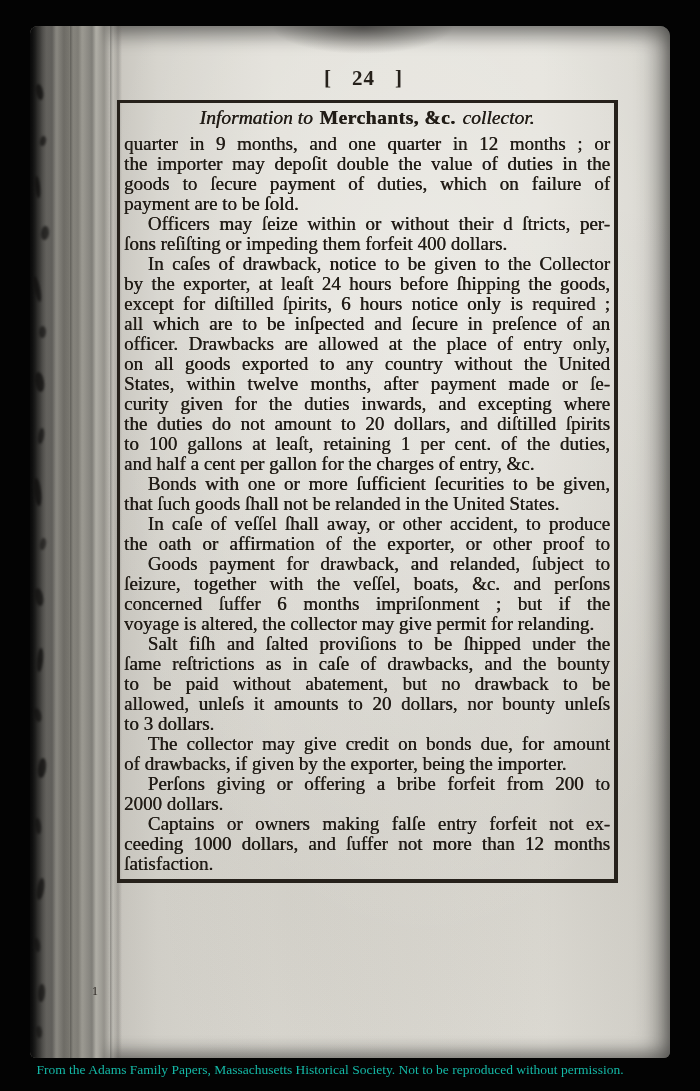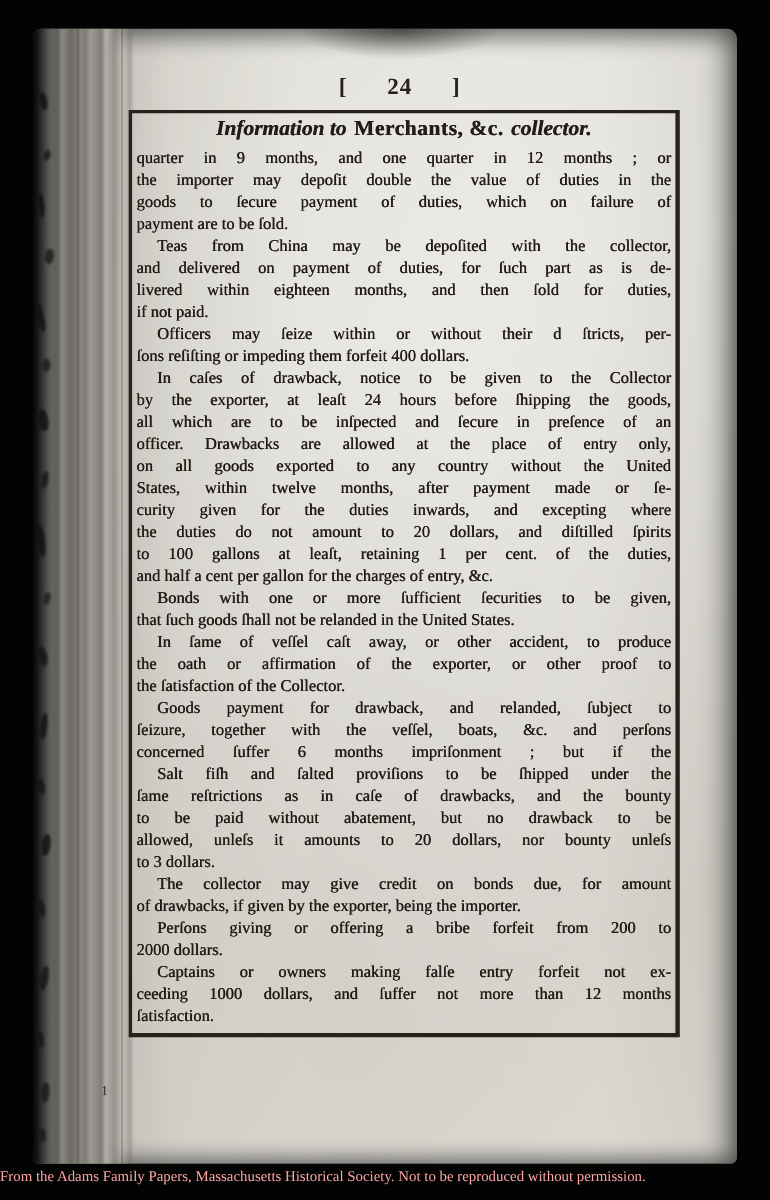--- a/index.html
+++ b/index.html
@@ -37,45 +37,45 @@
   .textbox{
     position:absolute;left:87px;top:74px;width:486px;
     border:3px solid #26211b;border-right-width:4px;border-bottom-width:4px;
     padding:0 4px 5px 4px;
     color:#211c16;
   }
   .pagenum{
     position:absolute;left:87px;top:40px;width:493px;text-align:center;
     font-size:21px;color:#26211b;letter-spacing:1px;
   }
-  .pagenum .num{margin:0 36px;font-weight:bold;text-align:right;}
+  .pagenum .num{margin:0 20px;font-weight:bold;text-align:right;}
   .pagenum .bracket{font-weight:bold;}
   .header{
     text-align:center;font-size:19.5px;padding:4px 0 5px 0;
     white-space:nowrap;color:#221d17;
     text-shadow:.4px 0 0 currentColor;
   }
-  .header .it{font-style:italic;font-weight:bold;}
+  .header .it{font-style:italic;font-weight:normal;}
   .header .rm{font-weight:bold;letter-spacing:.5px;}
   .header .sp{display:inline-block;width:.35em;}
   
-  .bodytext{font-size:15px;line-height:20px;text-shadow:.35px 0 0 currentColor;}
+  .bodytext{font-size:19px;line-height:20px;text-shadow:.35px 0 0 currentColor;}
   .para{margin:0;}
   .line{
     text-align:justify;text-align-last:justify;
     height:20px;white-space:nowrap;overflow:visible;
   }
   .line.end{text-align-last:left;}
   .line.indent{text-indent:1.25em;}
   
   .stray{position:absolute;color:#2a2521;font-size:12px;}
   
   .caption{
-    position:absolute;left:0;top:1062px;width:660px;
-    color:#fca5a5;font-size:13.5px;font-family:"Liberation Serif","DejaVu Serif",serif;
+    position:absolute;left:0;top:1062px;width:660px;text-align:center;
+    color:#14b8a6;font-size:13.5px;font-family:"Liberation Serif","DejaVu Serif",serif;
   }
 </style>
 </head>
 <body>
 
 <div class="page">
   <div class="binding">
       <div class="ink-mark" style="left: 6px; top: 58px; width: 7px; height: 16px; transform: rotate(-10deg); opacity: 0.8; border-radius: 45% 55% 50% 50%;"></div>
       <div class="ink-mark" style="left: 10px; top: 110px; width: 6px; height: 10px; transform: rotate(15deg); opacity: 0.7; border-radius: 45% 55% 50% 50%;"></div>
       <div class="ink-mark" style="left: 5px; top: 150px; width: 5px; height: 22px; transform: rotate(-5deg); opacity: 0.85; border-radius: 45% 55% 50% 50%;"></div>
@@ -106,54 +106,49 @@
       <span class="it">Information to</span><span class="sp"></span><span class="rm">Merchants, &amp;c.</span><span class="sp"></span><span class="it">collector.</span>
     </div>
     <div class="bodytext" id="body">
         <div class="para">
           <div class="line">quarter in 9 months, and one quarter in 12 months ; or</div>
           <div class="line">the importer may depoſit double the value of duties in the</div>
           <div class="line">goods to ſecure payment of duties, which on failure of</div>
           <div class="line end">payment are to be ſold.</div>
         </div>
         <div class="para">
-          <div class="line indent">Teas from China may be depoſited with the collector,</div>
-          <div class="line">and delivered on payment of duties, for ſuch part as is de-</div>
-          <div class="line">livered within eighteen months, and then ſold for duties,</div>
-          <div class="line end">if not paid.</div>
-        </div>
-        <div class="para">
           <div class="line indent">Officers may ſeize within or without their d ſtricts, per-</div>
           <div class="line end">ſons reſiſting or impeding them forfeit 400 dollars.</div>
         </div>
         <div class="para">
           <div class="line indent">In caſes of drawback, notice to be given to the Collector</div>
           <div class="line">by the exporter, at leaſt 24 hours before ſhipping the goods,</div>
+          <div class="line">except for diſtilled ſpirits, 6 hours notice only is required ;</div>
           <div class="line">all which are to be inſpected and ſecure in preſence of an</div>
           <div class="line">officer.  Drawbacks are allowed at the place of entry only,</div>
           <div class="line">on all goods exported to any country without the United</div>
           <div class="line">States, within twelve months, after payment made or ſe-</div>
           <div class="line">curity given for the duties inwards, and excepting where</div>
           <div class="line">the duties do not amount to 20 dollars, and diſtilled ſpirits</div>
           <div class="line">to 100 gallons at leaſt, retaining 1 per cent. of the duties,</div>
           <div class="line end">and half a cent per gallon for the charges of entry, &amp;c.</div>
         </div>
         <div class="para">
           <div class="line indent">Bonds with one or more ſufficient ſecurities to be given,</div>
           <div class="line end">that ſuch goods ſhall not be relanded in the United States.</div>
         </div>
         <div class="para">
-          <div class="line indent">In ſame of veſſel caſt away, or other accident, to produce</div>
+          <div class="line indent">In caſe of veſſel ſhall away, or other accident, to produce</div>
           <div class="line">the oath or affirmation of the exporter, or other proof to</div>
-          <div class="line end">the ſatisfaction of the Collector.</div>
         </div>
         <div class="para">
           <div class="line indent">Goods payment for drawback, and relanded, ſubject to</div>
           <div class="line">ſeizure, together with the veſſel, boats, &amp;c. and perſons</div>
           <div class="line">concerned ſuffer 6 months impriſonment ; but if the</div>
+          <div class="line end">voyage is altered, the collector may give permit for relanding.</div>
         </div>
         <div class="para">
           <div class="line indent">Salt fiſh and ſalted proviſions to be ſhipped under the</div>
           <div class="line">ſame reſtrictions as in caſe of drawbacks, and the bounty</div>
           <div class="line">to be paid without abatement, but no drawback to be</div>
           <div class="line">allowed, unleſs it amounts to 20 dollars, nor bounty unleſs</div>
           <div class="line end">to 3 dollars.</div>
         </div>
         <div class="para">
           <div class="line indent">The collector may give credit on bonds due, for amount</div>

